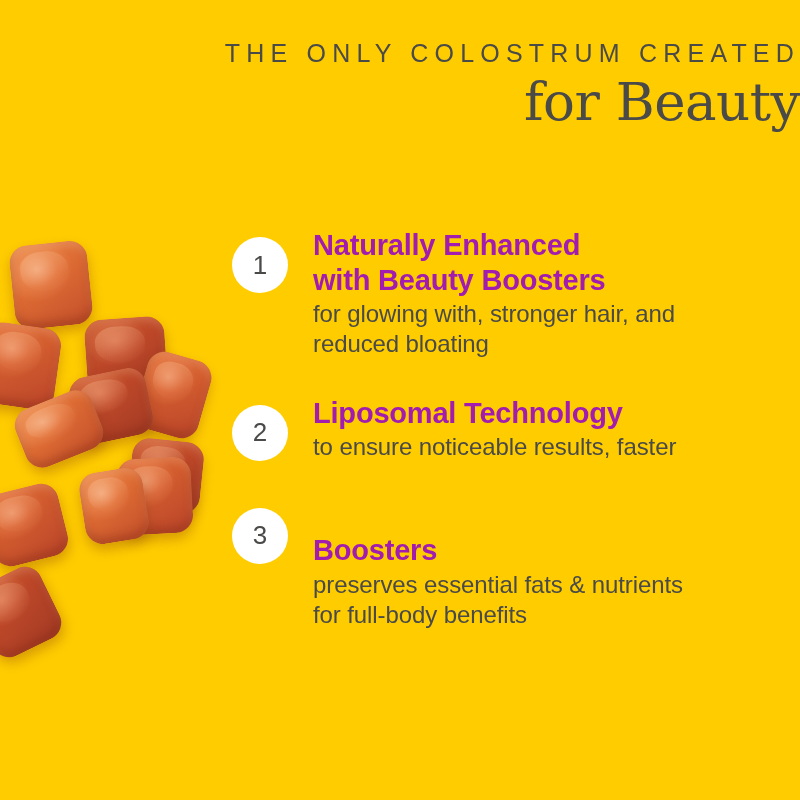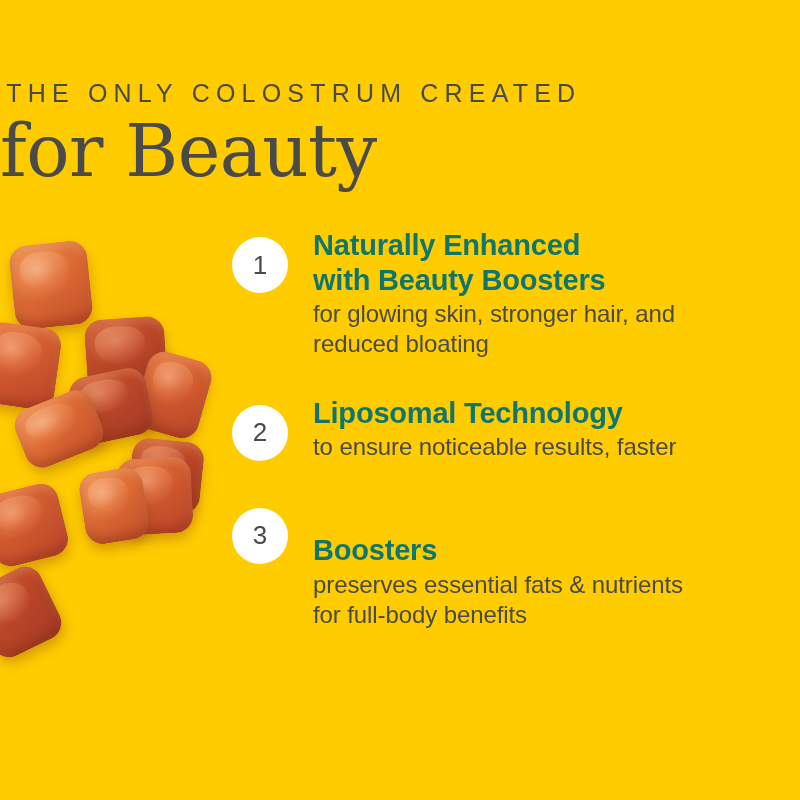--- a/index.html
+++ b/index.html
@@ -12,37 +12,37 @@
   body {
     background: #FFCC00;
     font-family: "Liberation Sans", sans-serif;
     position: relative;
   }
 
   
   .header {
     position:absolute;
     top:0; left:0; right:0;
-    padding-top:80px;
-    text-align:left;
+    padding-top:40px;
+    text-align:right;
   }
 
   .eyebrow {
     font-family:"Liberation Sans", sans-serif;
     font-size:25px;
     font-weight:400;
     letter-spacing:6.2px;
     color:#4A4A48;
     text-indent:6.2px;
     line-height:1.1;
   }
 
   .headline {
     font-family:"DejaVu Serif", serif;
-    font-size:72px;
+    font-size:53px;
     font-weight:400;
     color:#4A4A48;
     line-height:1.05;
     margin-top:6px;
     letter-spacing:-0.5px;
   }
 
   
   .gummy-art {
     position:absolute;
@@ -122,21 +122,21 @@
     justify-content:center;
     font-size:26px;
     font-weight:400;
     color:#4A4A48;
     font-family:"Liberation Sans", sans-serif;
   }
 
   .feature-title {
     font-size:29px;
     font-weight:700;
-    color:#0f766e;
+    color:#a21caf;
     line-height:1.19;
     letter-spacing:-0.2px;
   }
 
   .feature-sub {
     font-size:24px;
     font-weight:400;
     color:#4A4A48;
     line-height:1.27;
     margin-top:2px;
@@ -169,21 +169,21 @@
 
   <div class="feature">
     <div class="badge">
       <span>1</span>
     </div>
     <div class="feature-title">
       <span>Naturally Enhanced</span><br>
       <span>with Beauty Boosters</span>
     </div>
     <div class="feature-sub">
-      <span>for glowing skin, stronger hair, and</span><br>
+      <span>for glowing with, stronger hair, and</span><br>
       <span>reduced bloating</span>
     </div>
   </div>
 
   <div class="feature">
     <div class="badge">
       <span>2</span>
     </div>
     <div class="feature-title">
       <span>Liposomal Technology</span><br>

